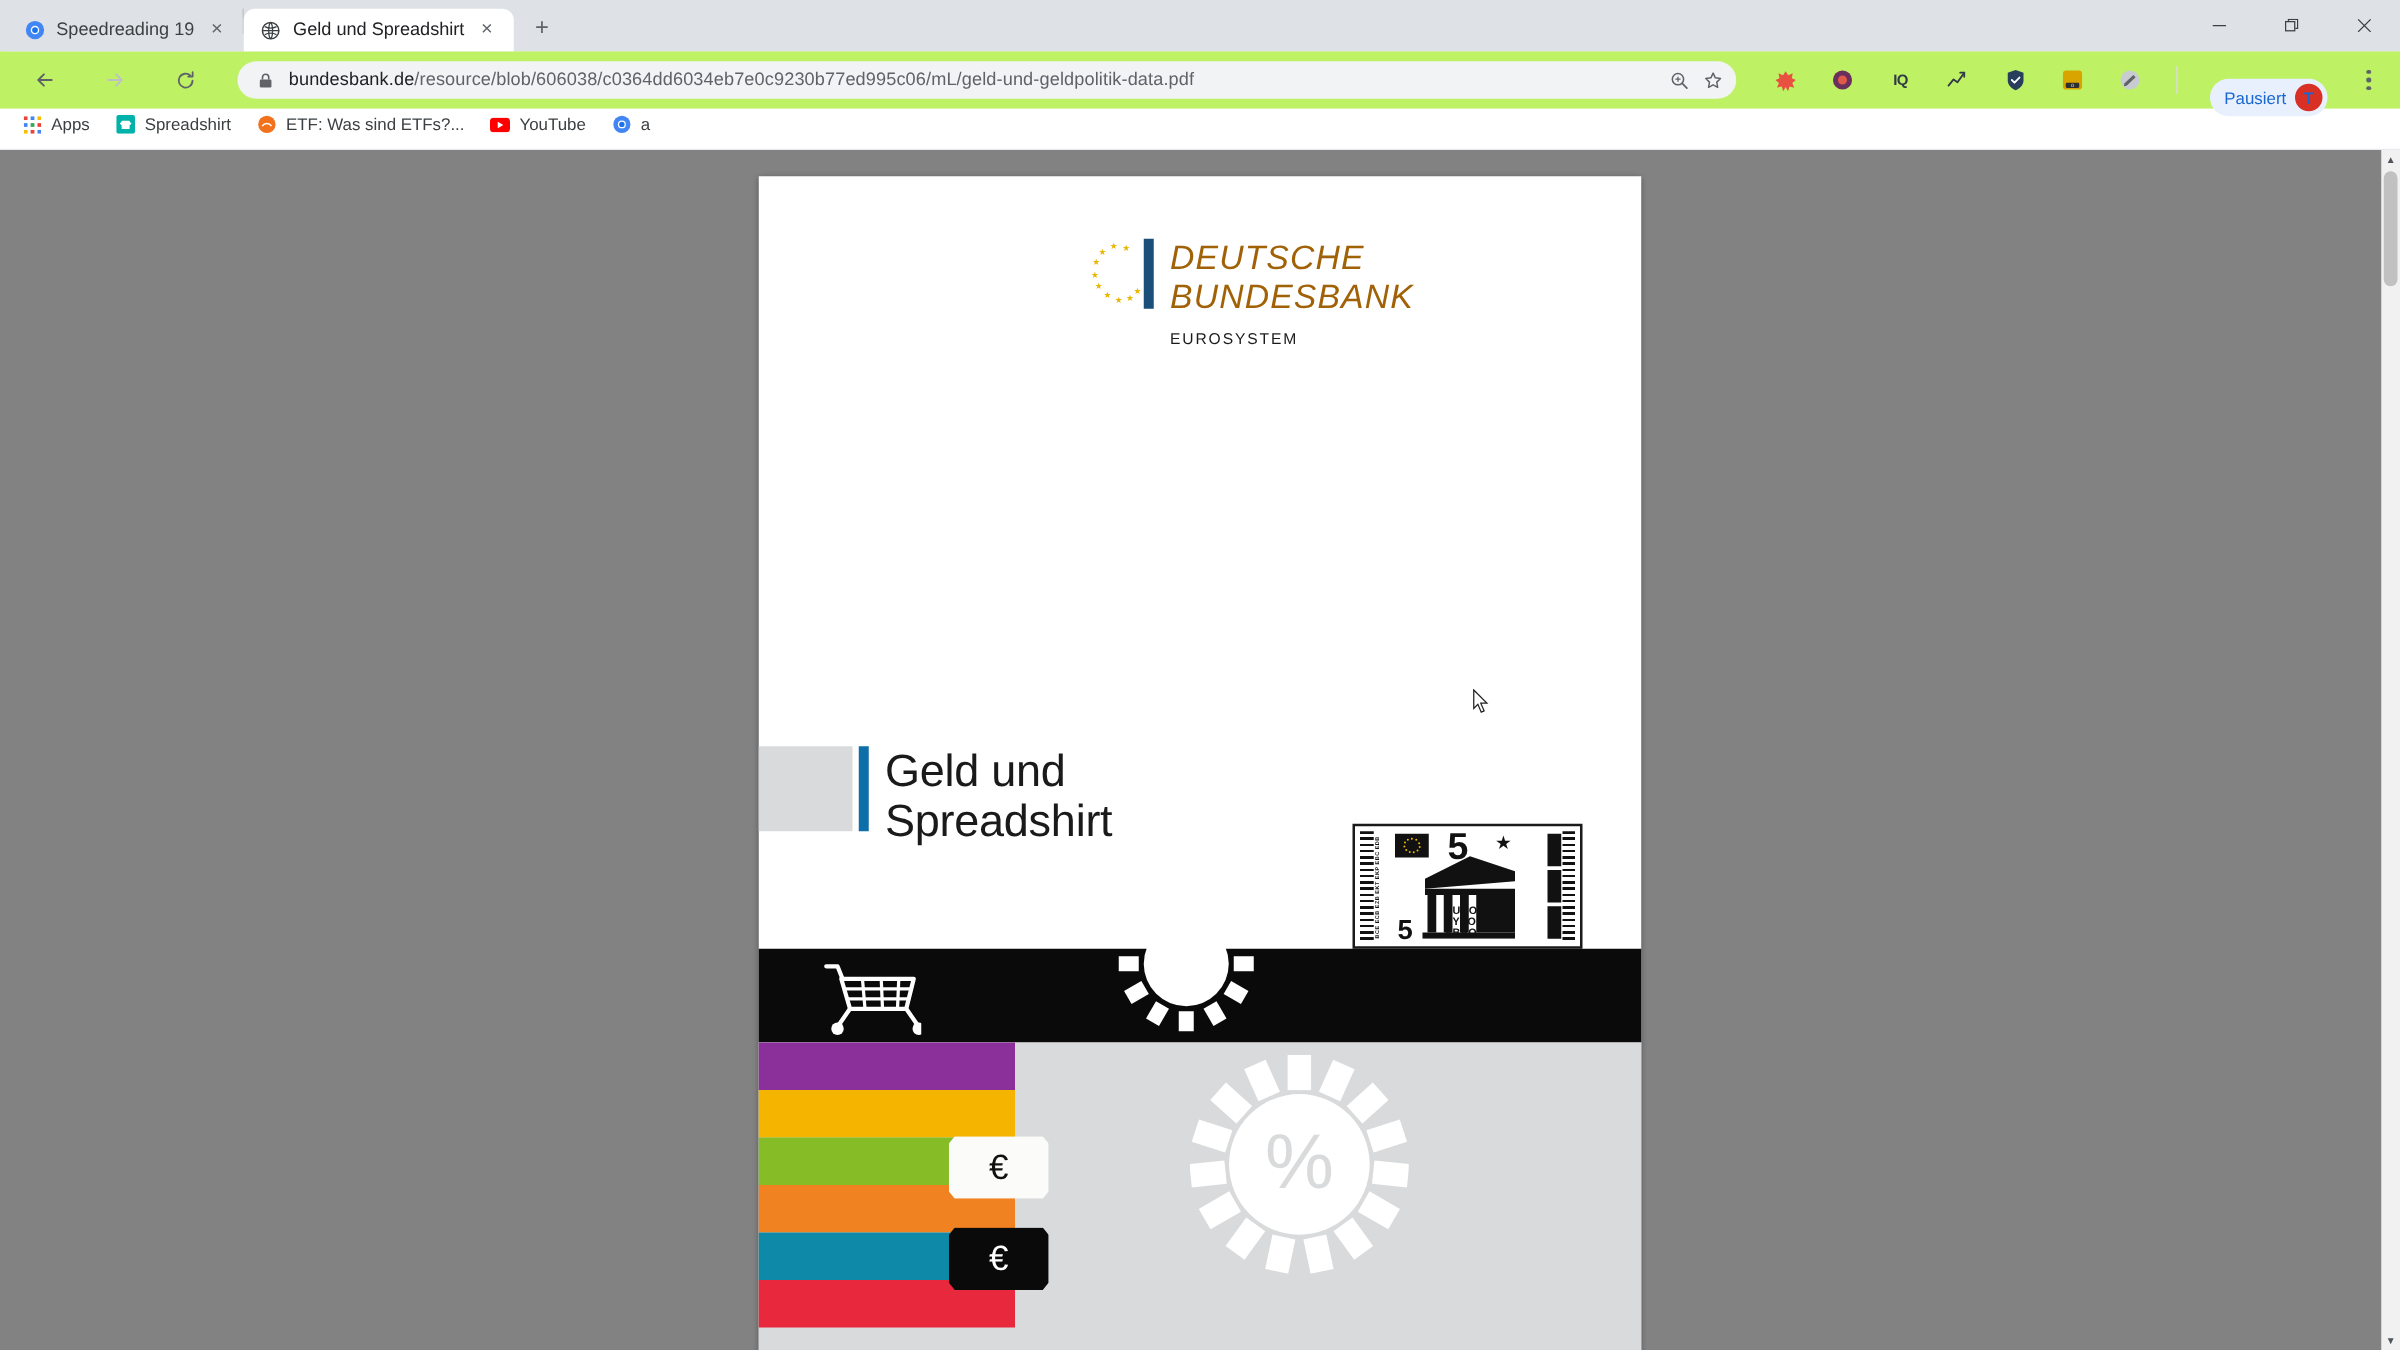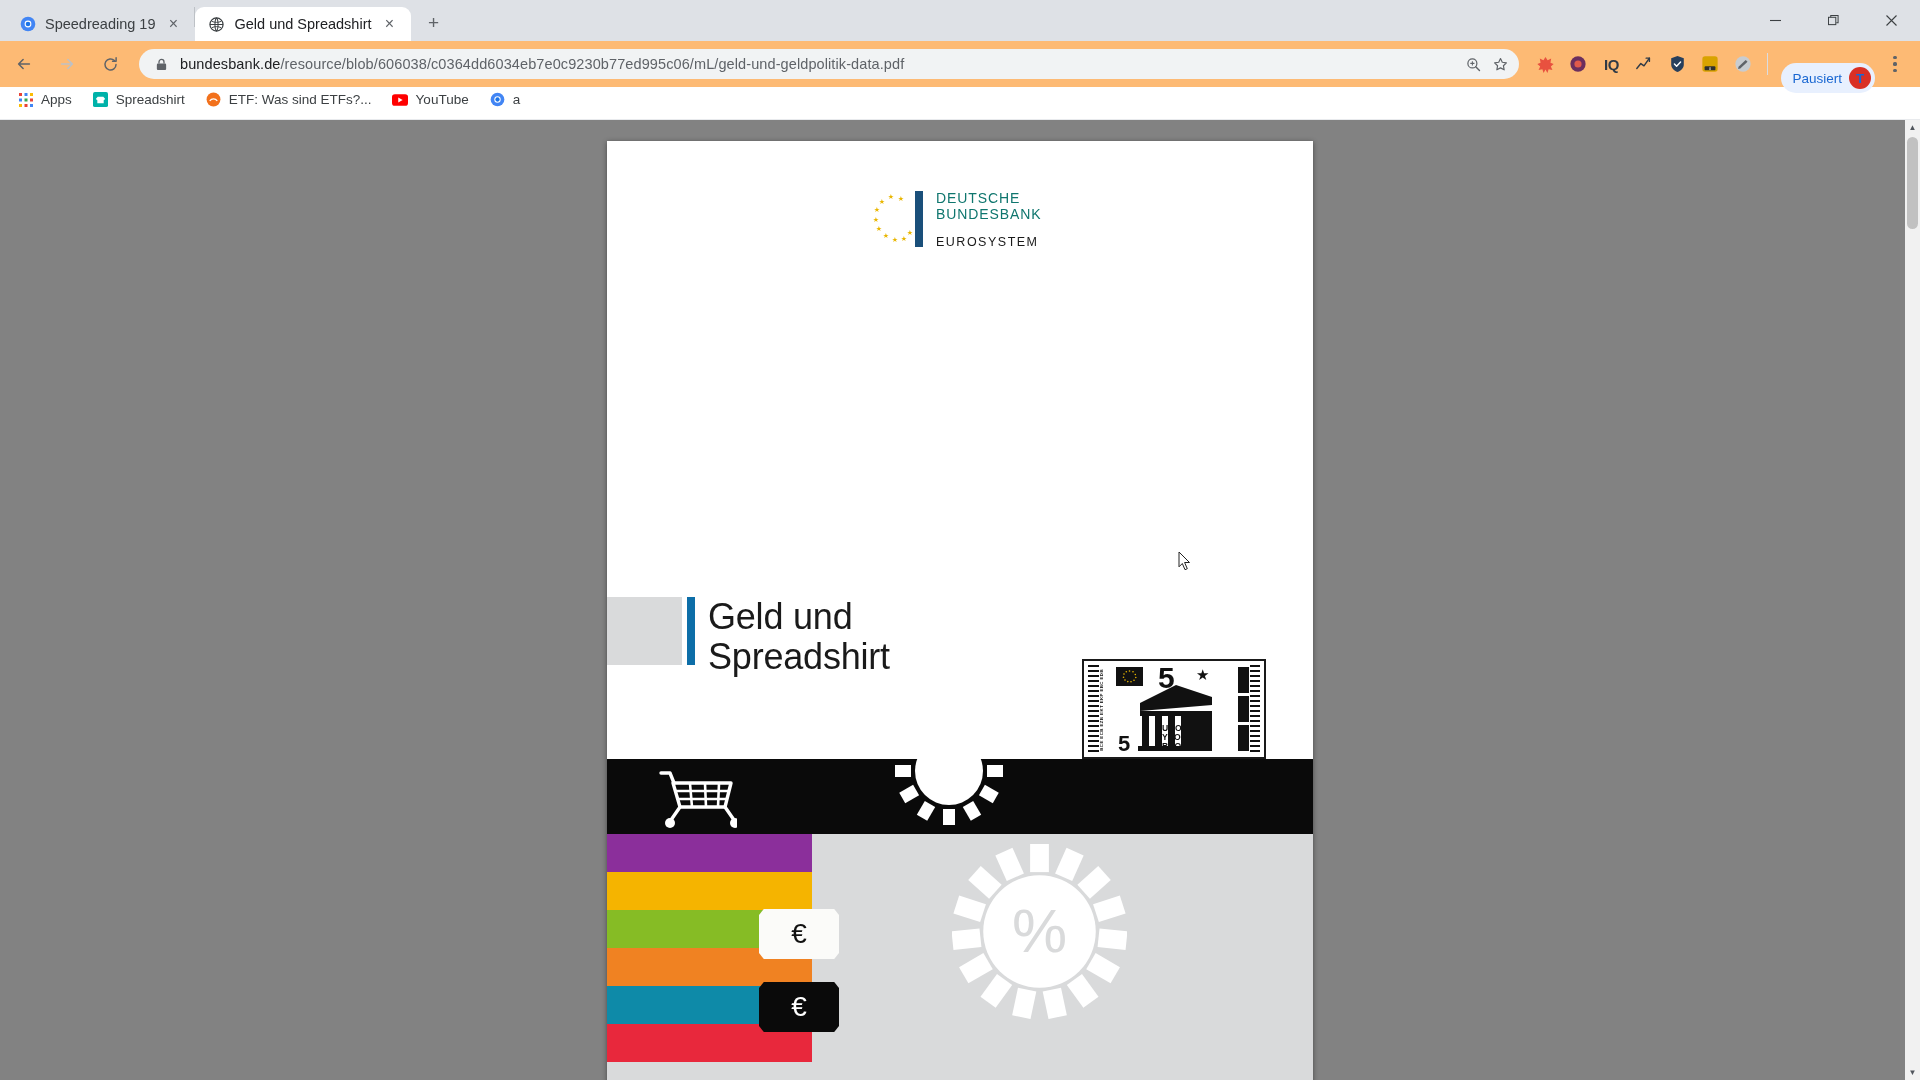--- a/index.html
+++ b/index.html
@@ -30,22 +30,22 @@
   .tab-sep{ width:1px;height:20px;background:#bdc1c6;align-self:center;margin:0 0 7px 0; }
   .newtab{
     width:30px;height:30px;margin:0 0 3px 8px;border-radius:50%;
     display:flex;align-items:center;justify-content:center;color:#5f6368;font-size:19px;
   }
   .wincontrols{ position:absolute; right:0; top:0; height:41px; display:flex; }
   .wc{ width:58px;height:41px;display:flex;align-items:center;justify-content:center;color:#3c4043; }
 
   
   .toolbar{
-    height:46px; background:#fdba74; display:flex; align-items:center;
-    padding:0 10px 0 4px; gap:3px;
+    height:46px; background:#bef264; display:flex; align-items:center;
+    padding:0 10px 0 16px; gap:16px;
   }
   .navbtn{ width:34px;height:34px;border-radius:50%;display:flex;align-items:center;
            justify-content:center;color:#5f6368;flex:none;margin:0 3px; }
   .navbtn.disabled{ color:#bdc1c6; }
   .omnibox{
     flex:1; height:30px; background:#f1f3f4; border-radius:16px;
     display:flex; align-items:center; padding:0 10px 0 14px; gap:10px;
     margin:0 8px 0 6px; min-width:0;
   }
   .omni-url{
@@ -84,22 +84,22 @@
   .page{
     position:absolute; left:50%; transform:translateX(-50%); top:21px;
     width:706px; height:1000px; background:#fff;
     box-shadow:0 1px 5px rgba(0,0,0,.45);
   }
   
   .logo{ position:absolute; left:264px; top:50px; display:flex; align-items:flex-start; gap:0; }
   .logo-stars{ width:42px;height:56px;position:relative; }
   .logo-bar{ width:8px;height:56px;background:#1a4f7a;margin-left:2px; }
   .logo-txt{ margin-left:13px; }
-  .logo-l1,.logo-l2{ font-size:14px; letter-spacing:.9px; color:#0f766e; line-height:1.13;
-                     font-family:"Liberation Sans", sans-serif; }
+  .logo-l1,.logo-l2{ font-size:27px; letter-spacing:.9px; color:#a16207; line-height:1.13;
+                     font-family:"Liberation Sans", sans-serif;font-style:italic; }
   .logo-l3{ font-size:12.5px; letter-spacing:1.5px; color:#1a1a1a; margin-top:12px; }
 
   
   .title-wrap{ position:absolute; left:0; top:456px; display:flex; align-items:stretch; }
   .title-grey{ width:75px; height:68px; background:#d9dadb; }
   .title-bar{ width:8px; background:#0d6ea8; margin-left:5px; height:68px; }
   .title-txt{ margin-left:13px; }
   .title-txt div{ font-size:36px; line-height:1.11; color:#1a1a1a; letter-spacing:-.2px; }
 
   
@@ -265,21 +265,21 @@
       <path d="M10 2l2.2 3.4L16 3.8l-.8 4.3 3.4 1.4-3 2.6 1.7 3.8-4-1-1.3 4-2-3.6-2 3.6-1.3-4-4 1 1.7-3.8-3-2.6 3.4-1.4L4 3.8l3.8 1.6z" fill="#e8513f"></path>
     </svg>
   </div>
   <div class="tbicon">
     <svg width="18" height="18" viewBox="0 0 20 20">
       <circle cx="10" cy="10" r="8.5" fill="#6b2f5e"></circle>
       <circle cx="10" cy="10" r="4" fill="#e05a4a"></circle>
     </svg>
   </div>
   <div class="tbicon">
-    <span style="font-size:15px;color:#2f3a46;font-weight:700;letter-spacing:-.5px;">IQ</span>
+    <span style="font-size:12px;color:#2f3a46;font-weight:700;letter-spacing:-.5px;">IQ</span>
   </div>
   <div class="tbicon">
     <svg width="18" height="18" viewBox="0 0 20 20">
       <path d="M2 15l4.5-5.5L10 12l6-8.5" fill="none" stroke="#2f3a46" stroke-width="1.6" stroke-linecap="round" stroke-linejoin="round"></path>
       <path d="M12.4 3.5H16v3.6" fill="none" stroke="#2f3a46" stroke-width="1.6" stroke-linecap="round" stroke-linejoin="round"></path>
     </svg>
   </div>
   <div class="tbicon">
     <svg width="17" height="18" viewBox="0 0 18 20">
       <path d="M9 1l7 2.6v6.6c0 4.3-3 7.2-7 8.8-4-1.6-7-4.5-7-8.8V3.6z" fill="#273f5c"></path>

